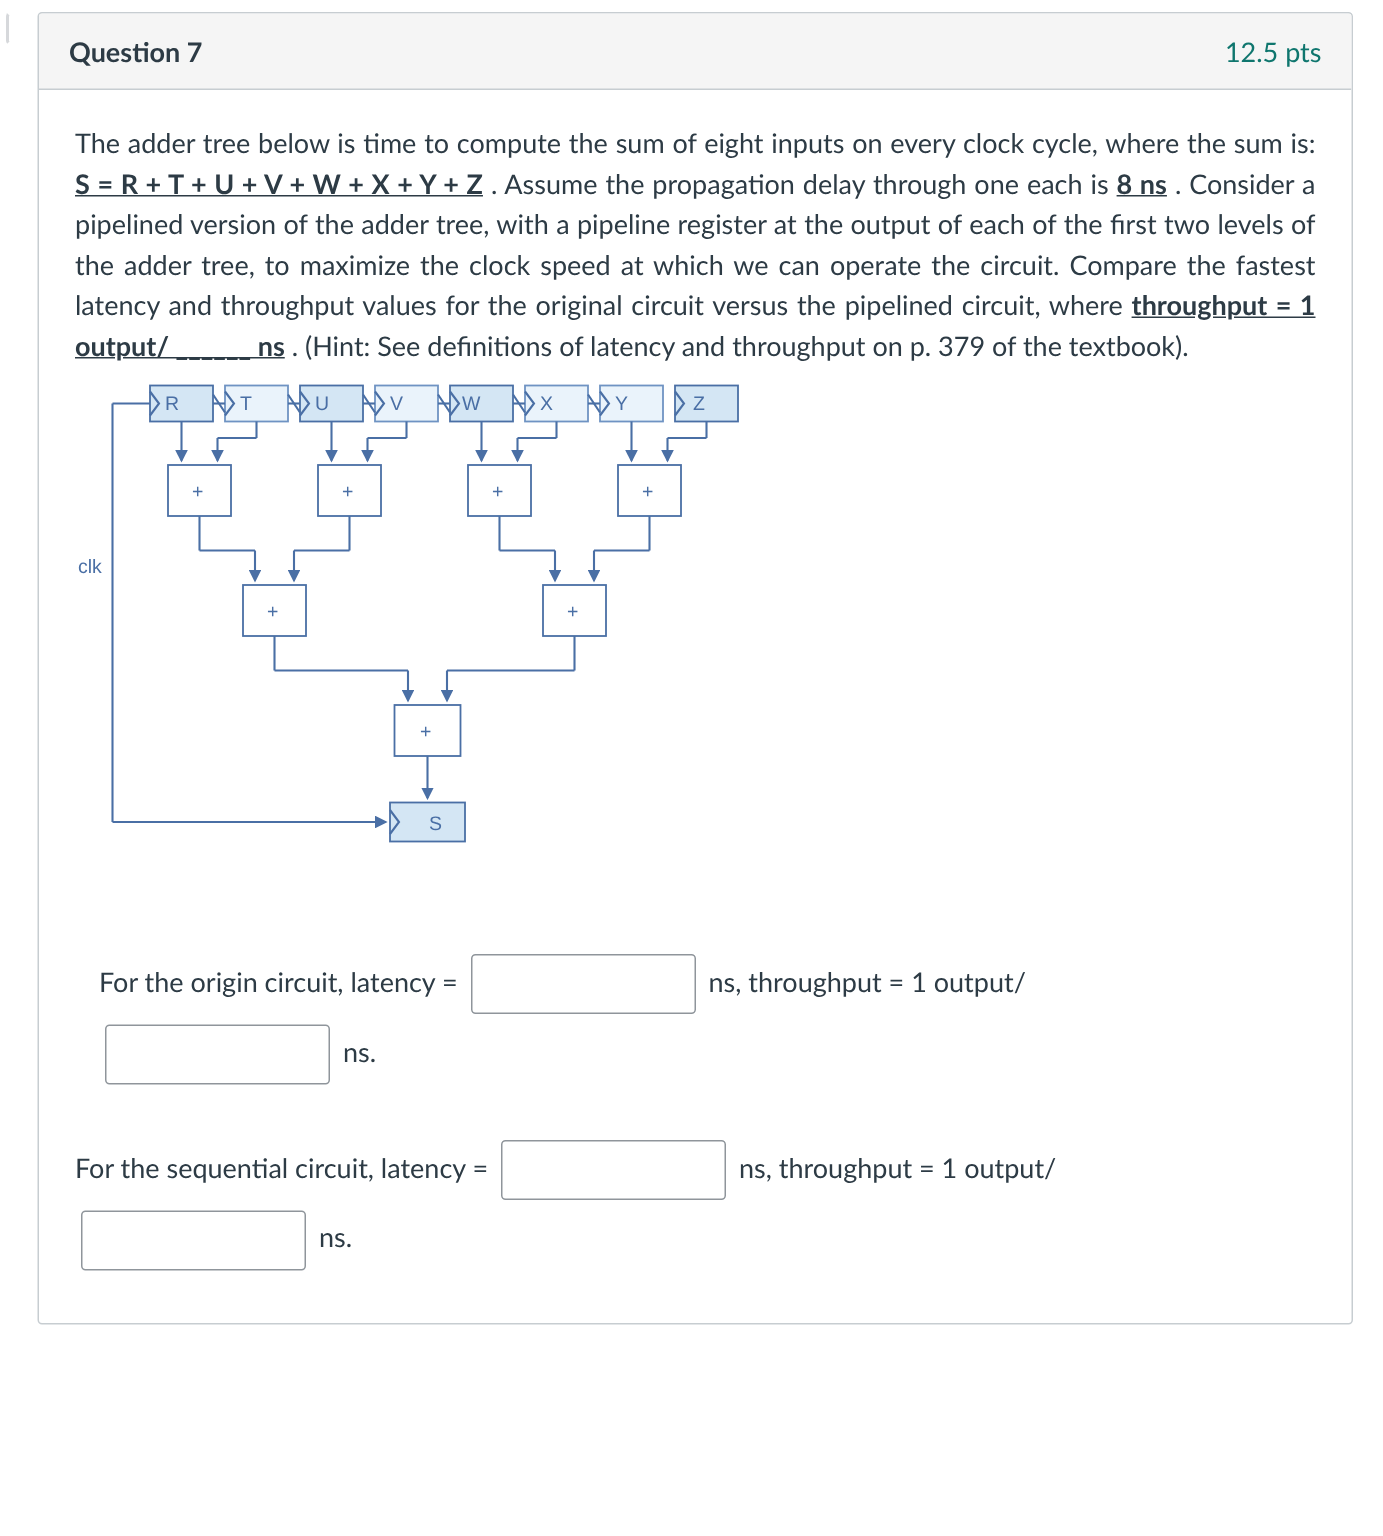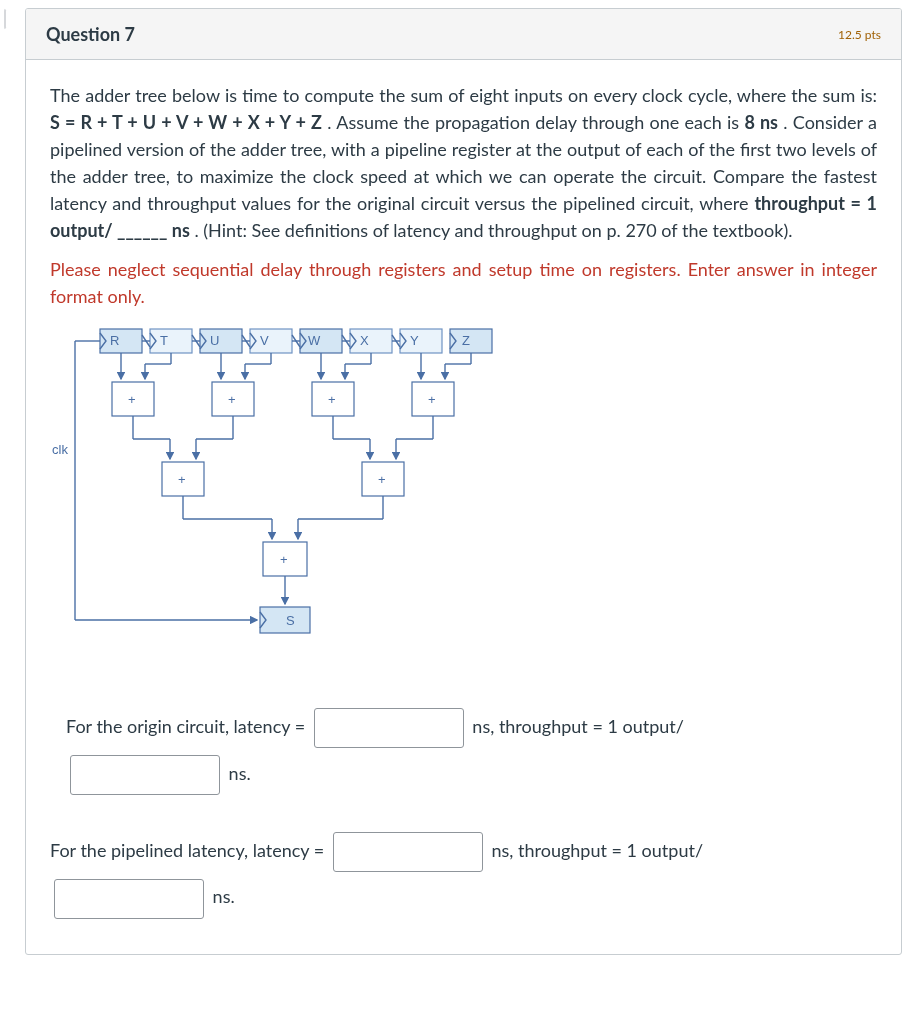--- a/index.html
+++ b/index.html
@@ -40,31 +40,31 @@
     padding: 14px 20px;
     border-bottom: 1px solid #c7cdd1;
     background: #f5f5f5;
   }
   .q-title {
     font-weight: 700;
     font-size: 18px;
     color: #2d3b45;
   }
   .q-pts {
-    font-size: 12px;
-    color: #a16207;
+    font-size: 18px;
+    color: #0f766e;
   }
   .card-body {
     padding: 22px 24px 30px 24px;
     font-size: 18px;
     line-height: 1.5;
     color: #2d3b45;
     text-align: justify;
   }
-  .mono-run b { font-weight:700; }
+  .mono-run b { font-weight:700;text-decoration:underline; }
   .redhint {
     color: #c0392b;
     margin: 12px 0 6px 0;
   }
   .diagram {
     width: 470px;
     margin: 8px 0 12px 0;
   }
   .answer-line {
     margin: 30px 0 4px 0;
@@ -103,24 +103,23 @@
     </div>
 
     <div class="card-body">
       <div class="mono-run">
         <span>The adder tree below is time to compute the sum of eight inputs on every clock cycle, where the sum is: </span>
         <b>S = R + T + U + V + W + X + Y + Z</b>
         <span>. Assume the propagation delay through one each is </span>
         <b>8 ns</b>
         <span>. Consider a pipelined version of the adder tree, with a pipeline register at the output of each of the first two levels of the adder tree, to maximize the clock speed at which we can operate the circuit. Compare the fastest latency and throughput values for the original circuit versus the pipelined circuit, where </span>
         <b>throughput = 1 output/ ______ ns</b>
-        <span>. (Hint: See definitions of latency and throughput on p. 270 of the textbook).</span>
+        <span>. (Hint: See definitions of latency and throughput on p. 379 of the textbook).</span>
       </div>
 
-      <div class="redhint">Please neglect sequential delay through registers and setup time on registers. Enter answer in integer format only.</div>
 
       
       <svg class="diagram" viewBox="0 0 470 330">
         <defs>
           <marker id="ah" markerWidth="6" markerHeight="6" refX="5" refY="3" orient="auto">
             <path d="M0,0 L6,3 L0,6 Z" class="arrow"></path>
           </marker>
         </defs>
 
         <g>
@@ -245,21 +244,21 @@
       <div class="answer-line" style="text-align:left;margin-left:16px;">
         <span>For the origin circuit, latency = </span>
         <input class="ans-input" type="text" style="">
         <span> ns, throughput = 1 output/ </span>
         <br>
         <input class="ans-input" type="text" style="">
         <span> ns.</span>
       </div>
 
       <div class="answer-line" style="text-align:left;">
-        <span>For the pipelined latency, latency = </span>
+        <span>For the sequential circuit, latency = </span>
         <input class="ans-input" type="text" style="">
         <span> ns, throughput = 1 output/ </span>
         <br>
         <input class="ans-input" type="text" style="">
         <span> ns.</span>
       </div>
 
     </div>
   </div>
 </div>

